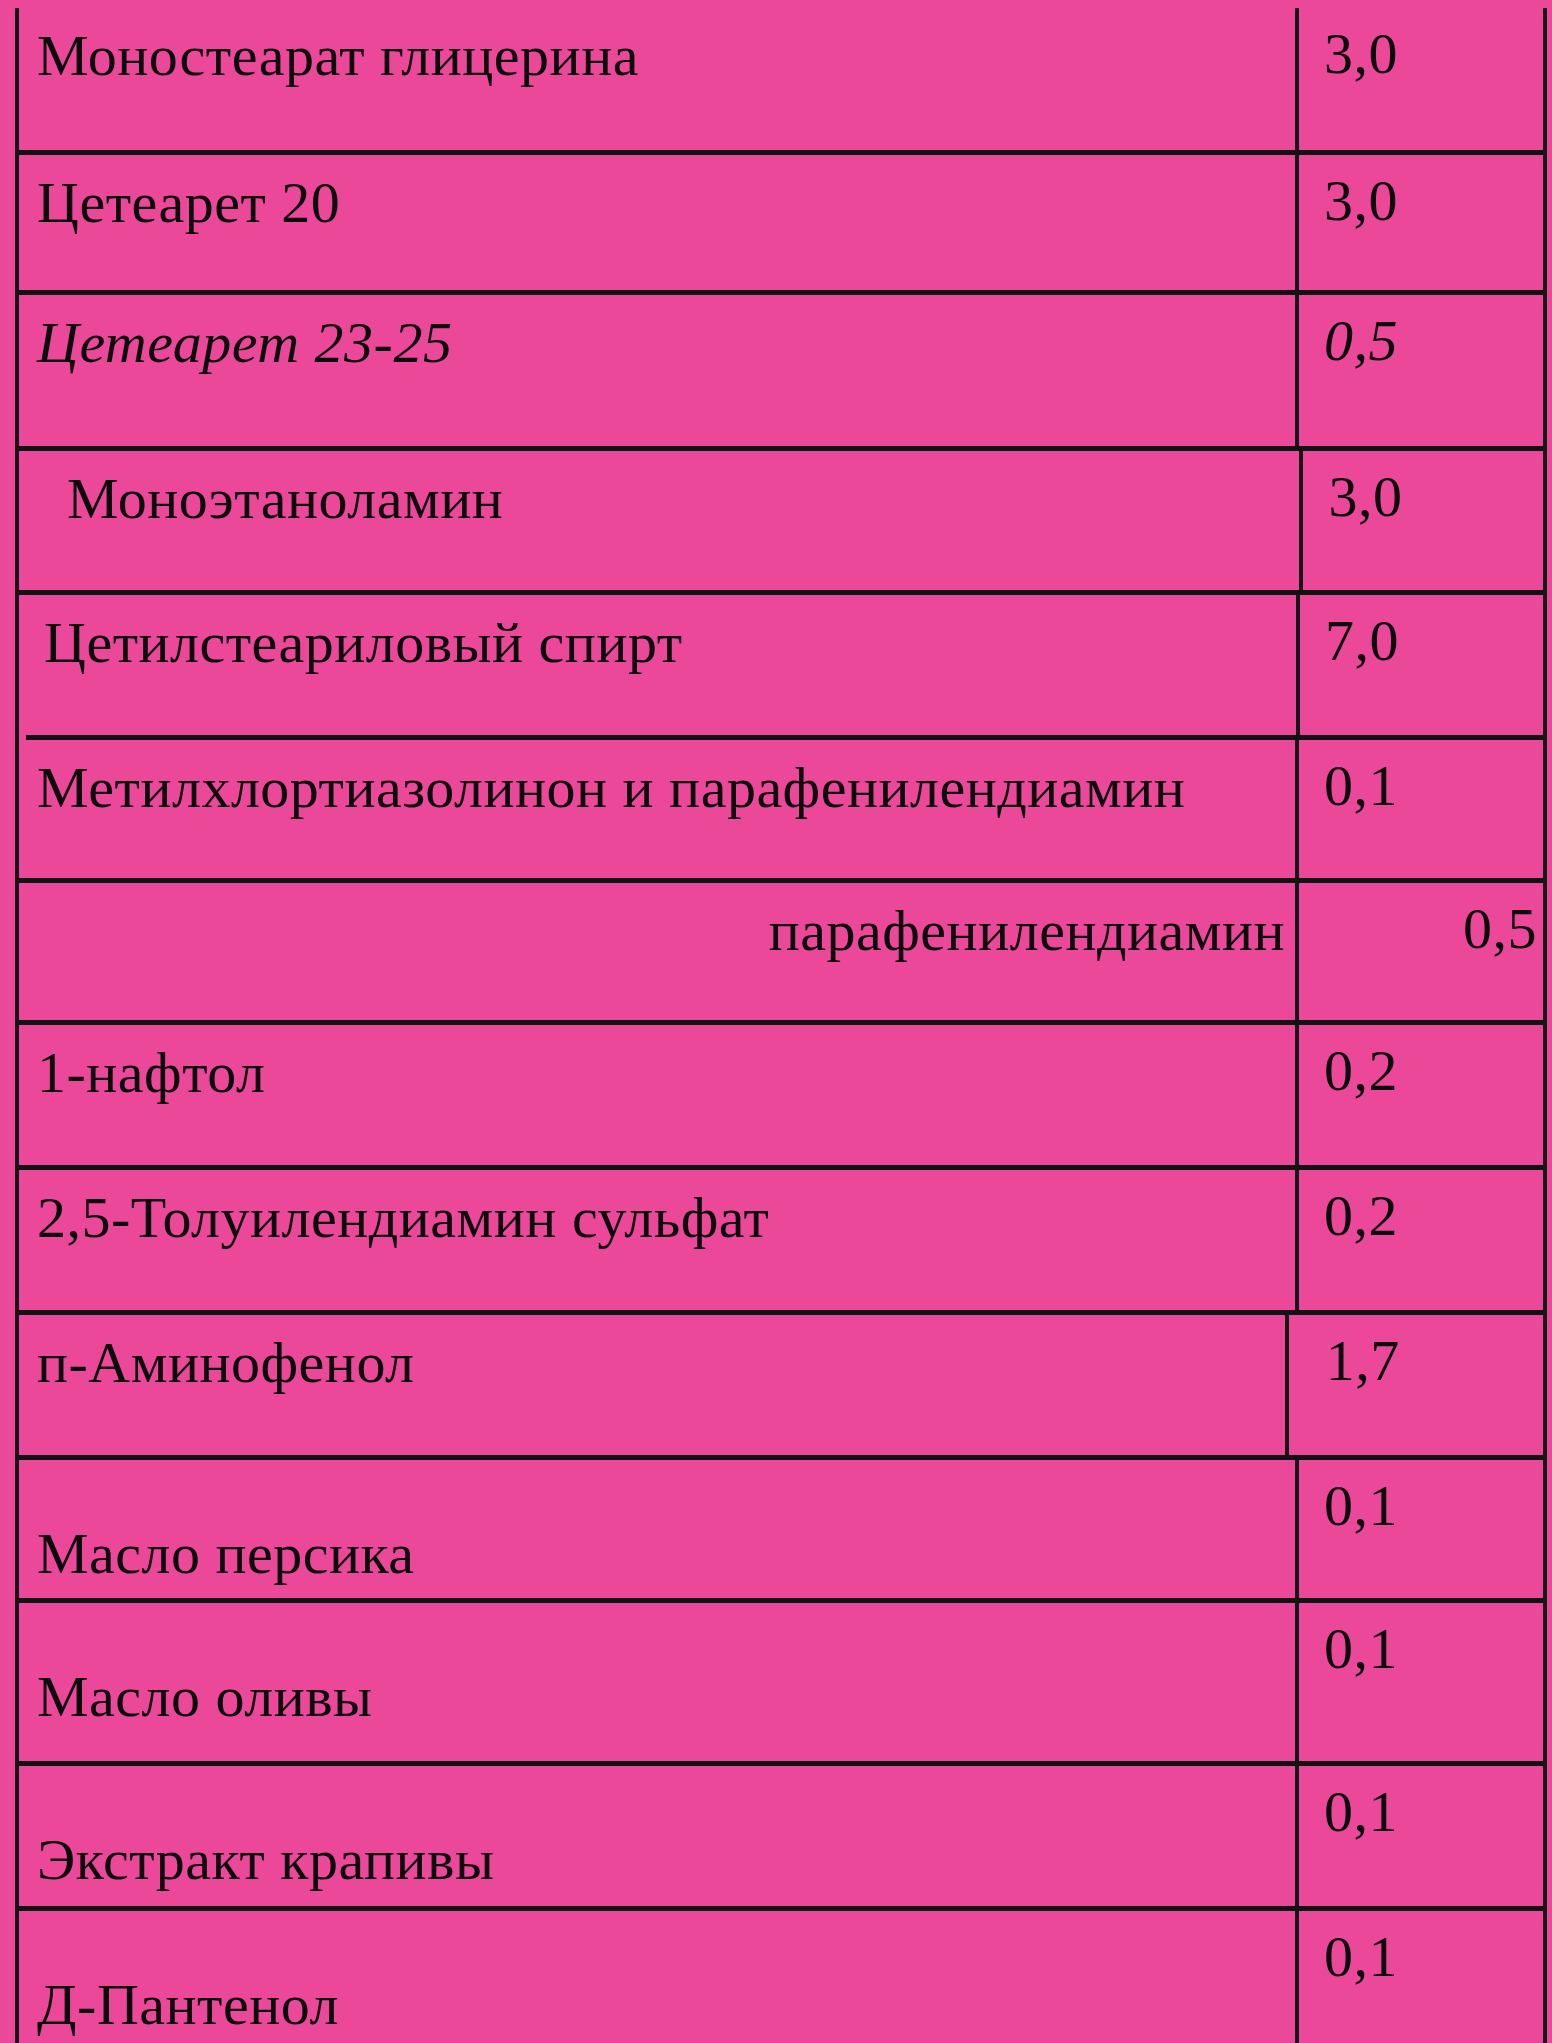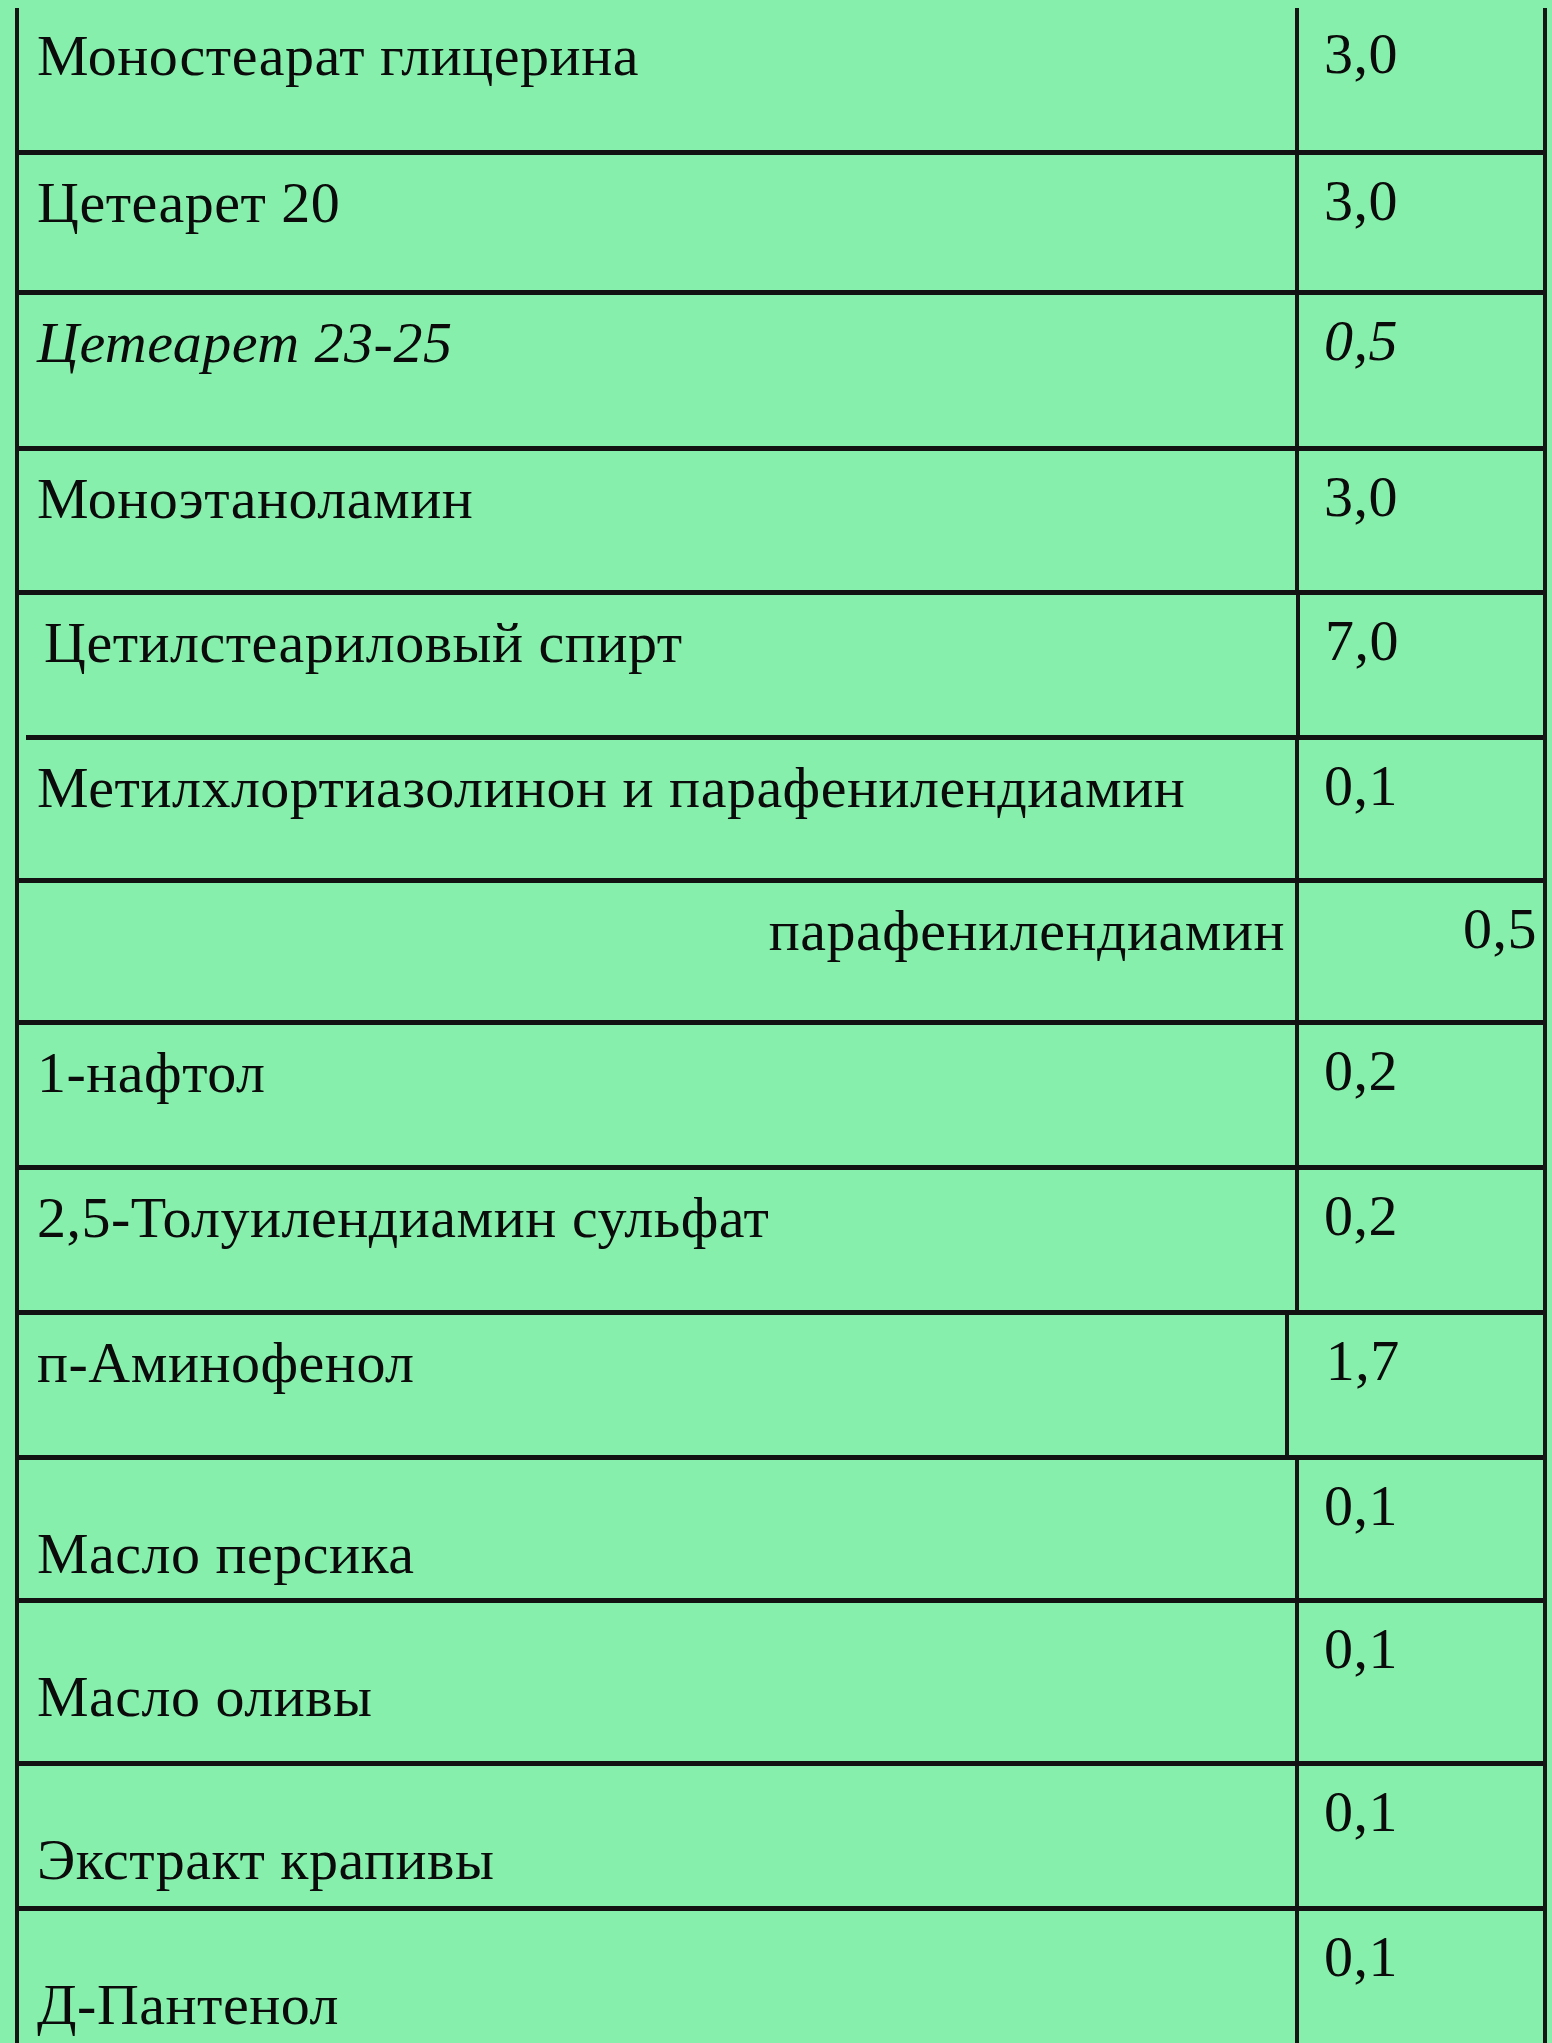--- a/index.html
+++ b/index.html
@@ -7,21 +7,21 @@
     padding: 0;
     width: 1552px;
     height: 2043px;
     background: #ffffff;
     overflow: hidden;
   }
   .page {
     position: relative;
     width: 1552px;
     height: 2043px;
-    background: #86efac;
+    background: #ec4899;
     font-family: "Liberation Serif", "DejaVu Serif", serif;
     color: #0b0b0b;
   }
   .scan-table {
     position: absolute;
     left: 15px;
     top: 8px;
     width: 1532px;
     box-sizing: border-box;
     border-left: 4px solid #141414;
@@ -84,21 +84,21 @@
 
   <div class="row" style="height: 156px; font-style: italic;">
     <div class="cell label">
       <span class="txt">Цетеарет 23-25</span>
     </div>
     <div class="cell value">
       <span class="txt">0,5</span>
     </div>
   </div>
 
-  <div class="row" style="height: 144px;">
+  <div class="row" style="height: 144px; padding-left: 30px;">
     <div class="cell label">
       <span class="txt">Моноэтаноламин</span>
     </div>
     <div class="cell value">
       <span class="txt">3,0</span>
     </div>
   </div>
 
   <div class="row" style="height: 145px; margin-left: 7px;">
     <div class="cell label">

